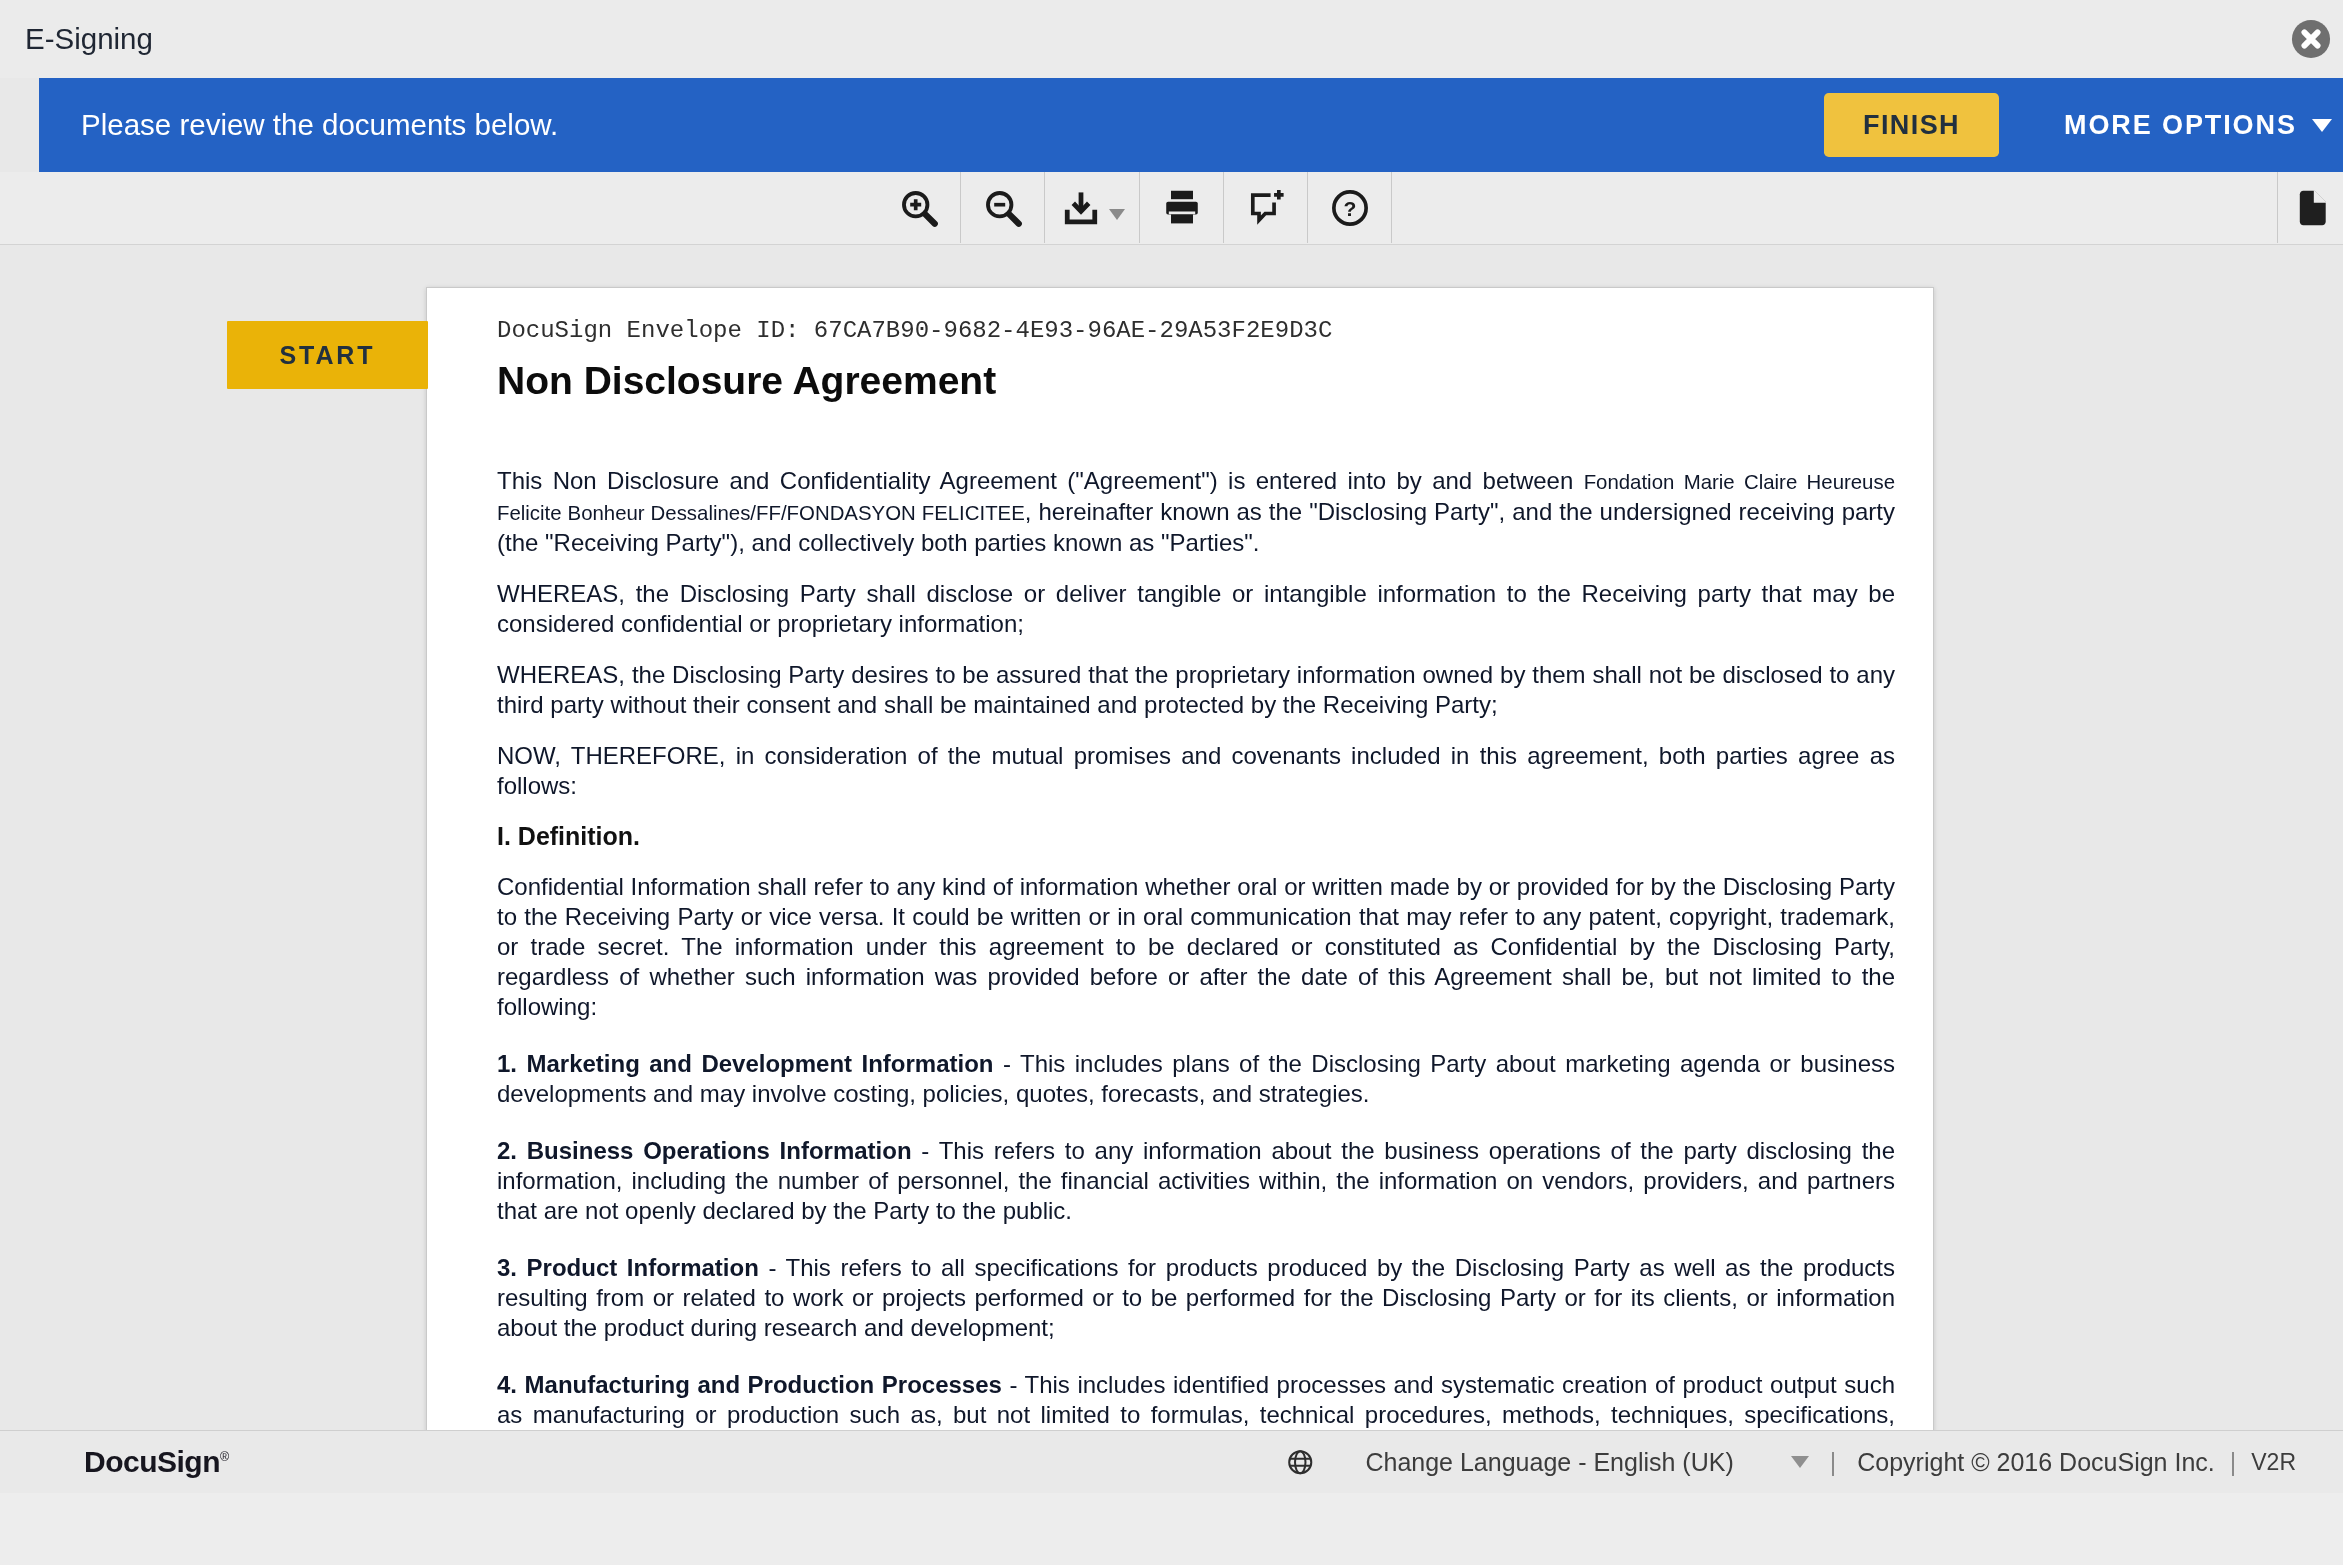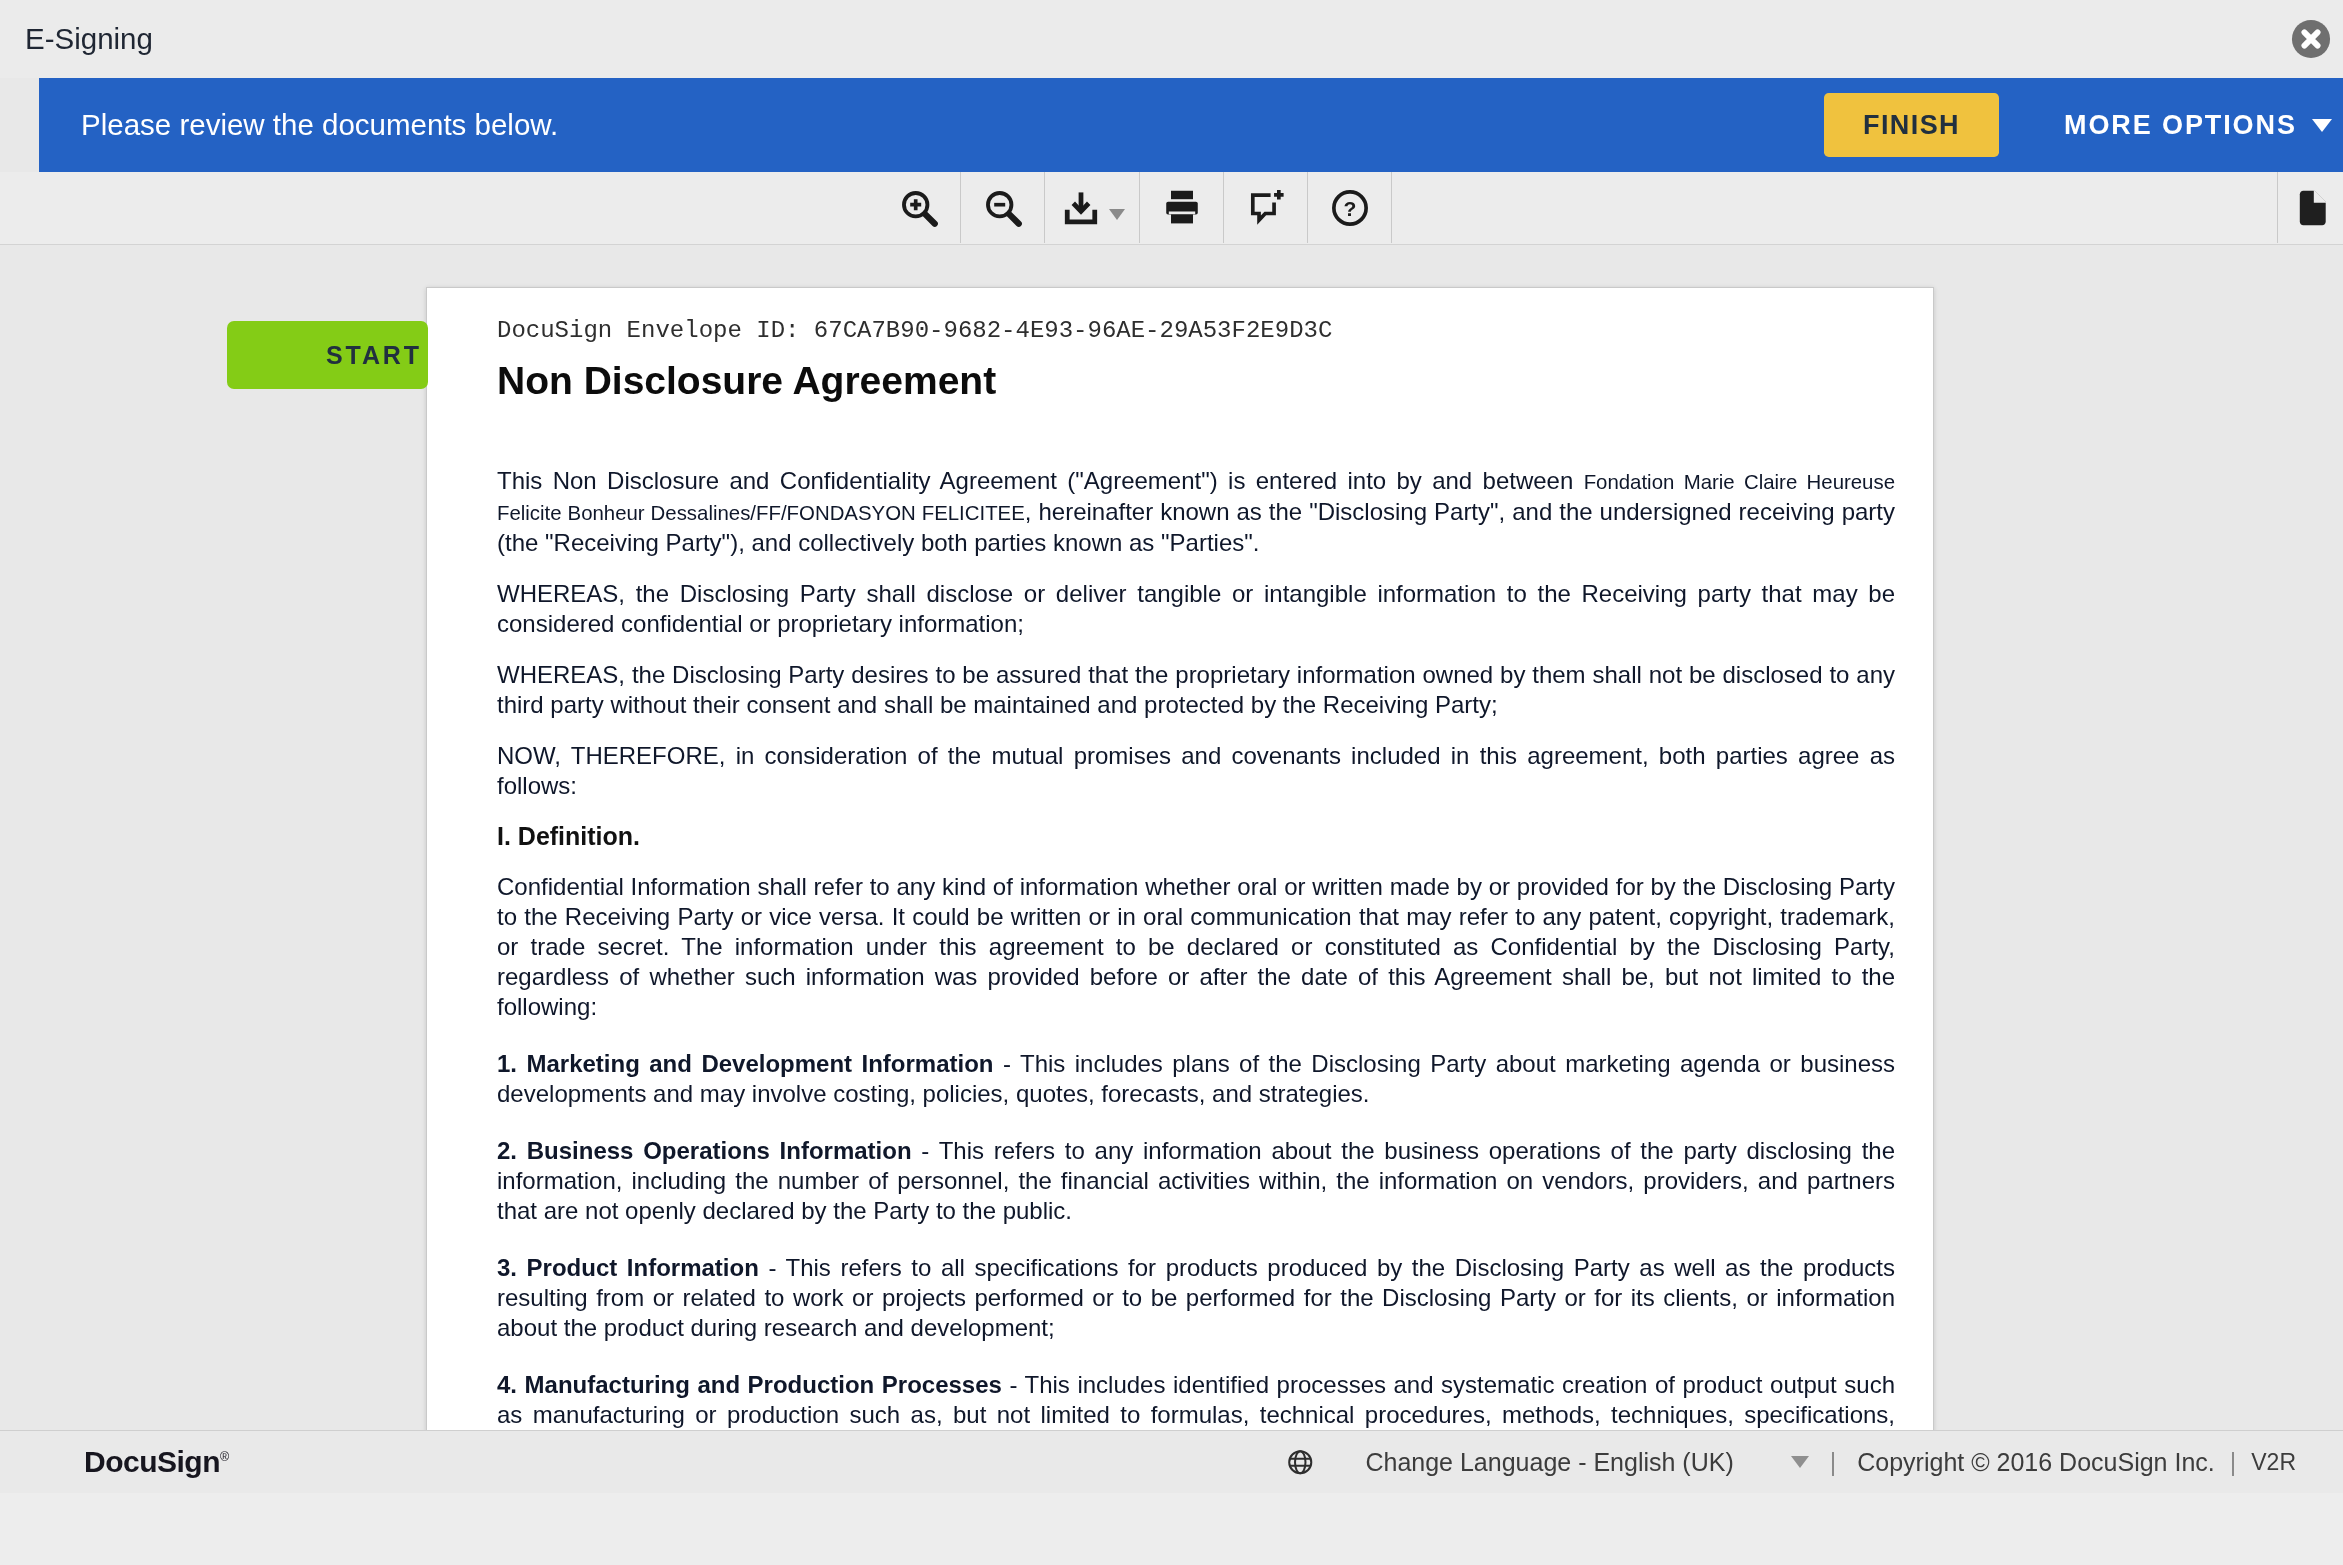--- a/index.html
+++ b/index.html
@@ -24,22 +24,22 @@
   .tool-group{position:absolute;left:877px;top:0;height:71px;display:flex;align-items:center;}
   .tool-cell{width:84px;height:71px;display:flex;align-items:center;justify-content:center;border-right:1.9px solid #c9c9c9;box-sizing:border-box;}
   .tool-btn{background:none;border:none;padding:0;display:flex;align-items:center;justify-content:center;cursor:pointer;}
   .caret-gray{width:0;height:0;border-left:8.6px solid transparent;border-right:8.6px solid transparent;border-top:11.4px solid #8a8a8a;margin-left:5.7px;margin-top:13.3px;}
   .pages-area{position:absolute;right:0;top:0;width:67px;height:71px;border-left:1.9px solid #c9c9c9;display:flex;align-items:center;justify-content:center;box-sizing:border-box;}
 
   
   .content{position:absolute;top:245px;left:0;right:0;height:1320px;background:#e8e8e8;overflow:hidden;}
   .page{position:absolute;left:426px;top:42px;width:1508px;min-height:1427px;background:#ffffff;border:1.9px solid #c9c9c9;
     box-sizing:border-box;box-shadow:0 1px 4.8px rgba(0,0,0,0.14);padding:28.5px 38px 76px 70px;}
-  .start-tag{position:absolute;left:227px;top:76px;width:201px;height:68px;background:#84cc16;border:none;border-radius:7px;
-    font-family:"Liberation Sans",sans-serif;font-size:25px;font-weight:700;letter-spacing:2.9px;color:#21303f;cursor:pointer;z-index:3;text-align:right;}
+  .start-tag{position:absolute;left:227px;top:76px;width:201px;height:68px;background:#eab308;border:none;border-radius:1px;
+    font-family:"Liberation Sans",sans-serif;font-size:25px;font-weight:700;letter-spacing:2.9px;color:#21303f;cursor:pointer;z-index:3;}
 
   .envelope{font-size:24px;color:#2e2e2e;margin:0 0 15px 0;font-family:Liberation Mono, monospace;}
   .doc-title{font-size:39px;font-weight:700;color:#0c0c0c;margin:0 0 63px 0;}
   .para{font-size:24px;line-height:30px;color:#0f172a;text-align:justify;margin:0 0 21px 0;}
   .org{font-size:20.4px;}
   .def-heading{font-size:25px;font-weight:700;color:#111;margin:5.7px 0 21px 0;}
   .item{margin-bottom:27px;}
   .item strong{font-weight:700;}
 
   

